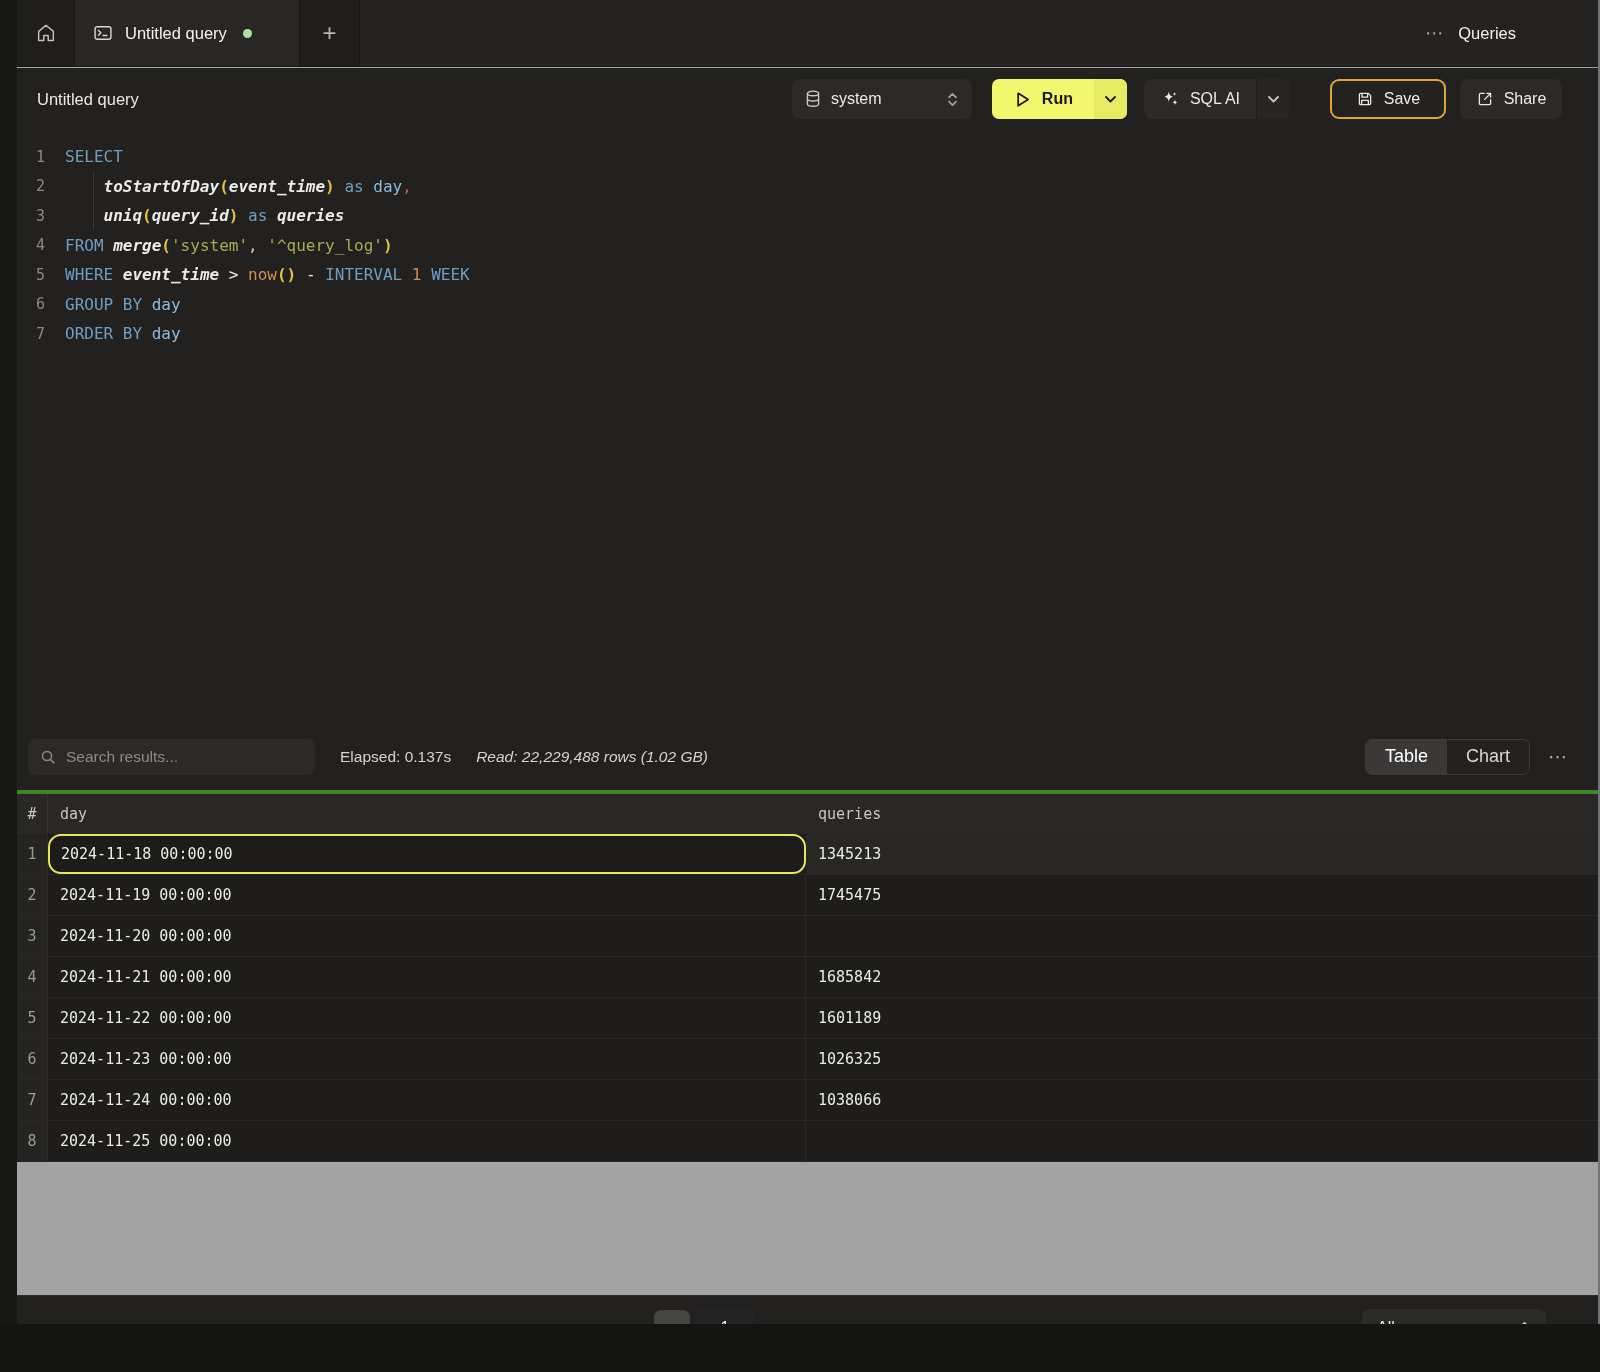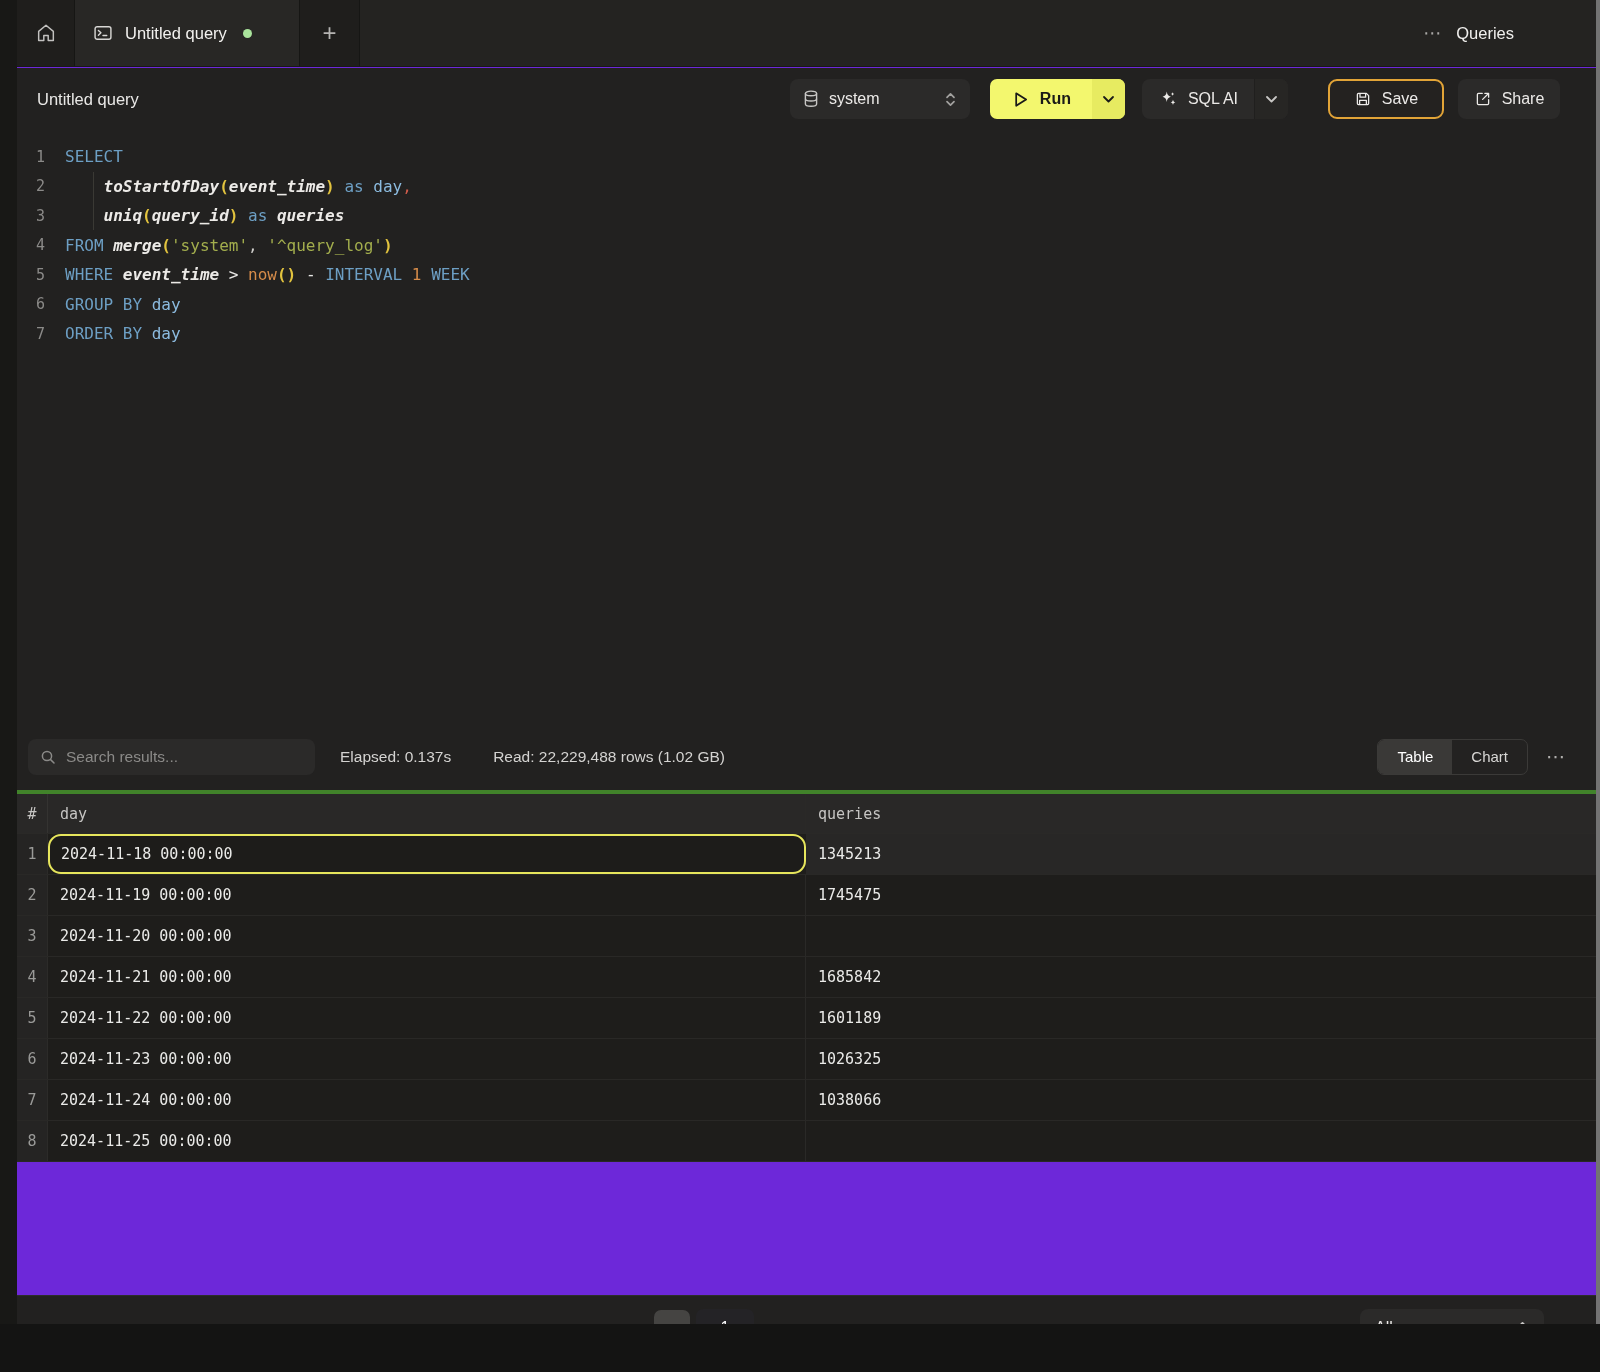--- a/index.html
+++ b/index.html
@@ -1,21 +1,21 @@
 <!DOCTYPE html>
 <html><head>
 <meta charset="utf-8">
 <style>
   * { margin:0; padding:0; box-sizing:border-box; }
   html,body { background:#141413; }
   body { font-family:"Liberation Sans", sans-serif; }
   #app {
     position:relative; width:1600px; height:1324px;
-    background:#6d28d9; overflow:hidden; color:#f0efed;
-    border-right:4px solid #737373;
+    background:#a3a3a3; overflow:hidden; color:#f0efed;
+    border-right:2px solid #737373;
   }
 
   
   .left-strip { position:absolute; left:0; top:0; width:17px; height:1372px; background:#181816; }
 
   
   .tabbar { position:absolute; left:17px; top:0; right:0; height:67px; background:#242321;
             display:flex; align-items:stretch; border-bottom:1px solid #191917; }
   .tab-home { width:58px; background:#1f1e1c; display:flex; align-items:center; justify-content:center;
               border-right:1px solid #161614; cursor:pointer; }
@@ -74,24 +74,24 @@
   
   .results-toolbar { position:absolute; left:17px; top:723px; right:0; height:67px; background:#222120;
                      display:flex; align-items:center; }
   .search-box { width:287px; height:36px; background:#2b2a29; border-radius:8px; margin-left:11px;
                 display:flex; align-items:center; padding:0 12px; }
   .search-box input { background:transparent; border:none; outline:none; color:#d6d5d3; font-size:15.5px;
                       margin-left:10px; width:230px; font-family:"Liberation Sans", sans-serif; }
   .search-box input::placeholder { color:#8b8a88; }
   .stat { font-size:15.5px; color:#d4d3d1; }
   .stat-elapsed { margin-left:25px; }
-  .stat-read { margin-left:42px; }
+  .stat-read { margin-left:25px;font-style:italic; }
   .view-toggle { margin-left:auto; height:36px; display:flex; align-items:center; background:#232221;
                  border:1px solid #3b3a38; border-radius:7px; overflow:hidden; }
-  .view-seg { height:100%; display:flex; align-items:center; padding:0 19px; font-size:15px;
+  .view-seg { height:100%; display:flex; align-items:center; padding:0 19px; font-size:18px;
               color:#d8d7d5; cursor:pointer; }
   .view-seg.active { background:#3a3937; color:#ffffff; }
   .results-menu { margin:0 30px 0 18px; color:#b0afad; font-size:19px; letter-spacing:1px; cursor:pointer; }
   .progress-line { position:absolute; left:17px; top:790px; right:0; height:4px; background:#41832a; }
 
   
   .rtable { position:absolute; left:17px; top:794px; right:0; font-family:"DejaVu Sans Mono", monospace;
             font-size:15px; }
   .rt-header { display:flex; height:40px; background:#292827; color:#c6c5c3; border-bottom:1px solid #2a2927; }
   .rt-row { display:flex; height:41px; background:#1e1d1b; border-bottom:1px solid #292826; color:#eaeae8; }

